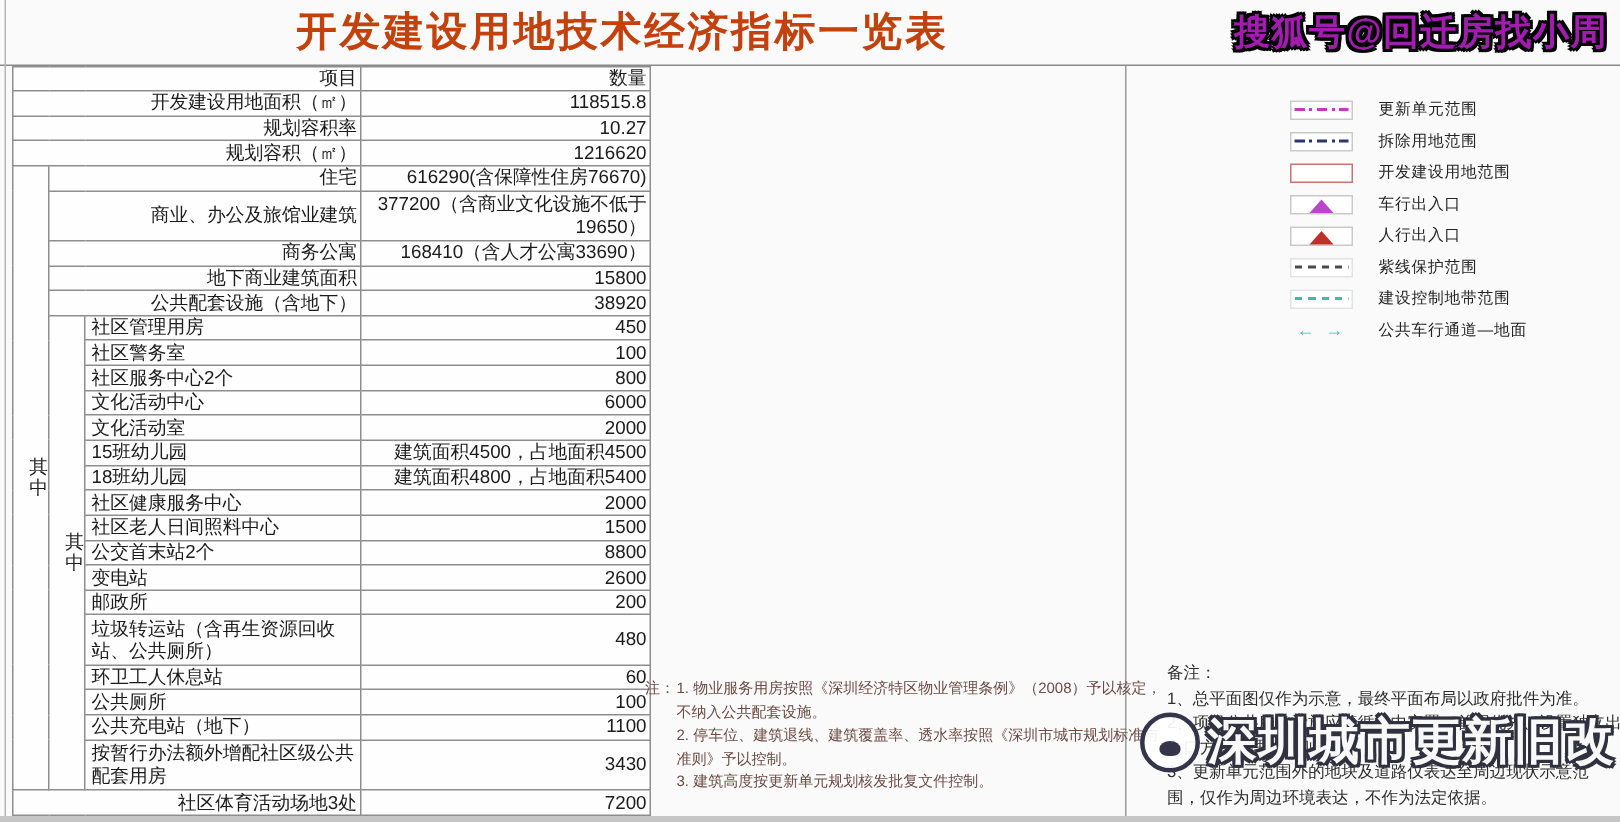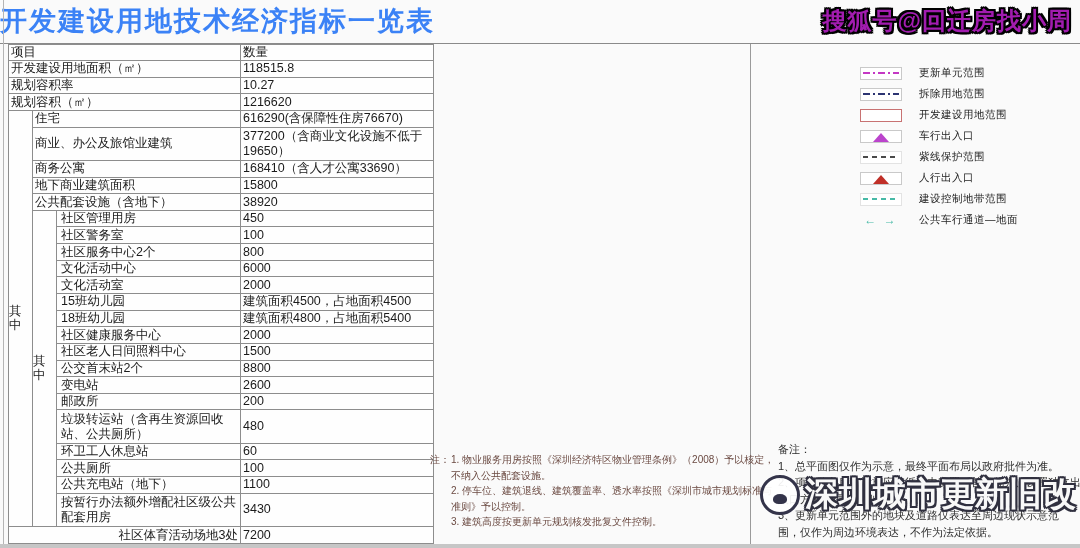--- a/index.html
+++ b/index.html
@@ -1,39 +1,39 @@
 <!DOCTYPE html>
 <html><head>
 <meta charset="utf-8">
 <style>
   * { margin:0; padding:0; box-sizing:border-box; }
   html,body { background:#e8e8e8; }
   body { font-family:"Liberation Sans","DejaVu Sans",sans-serif; }
   .sheet { position:relative; width:1080px; height:548px; background:#fafafa; overflow:hidden; }
 
   
-  .title { position:absolute; left:0; top:3px; width:830px; 
-           font-size:27px; font-weight:bold; letter-spacing:2px; color:#3b82f6; }
+  .title { position:absolute; left:0; top:3px; width:830px; text-align:center;
+           font-size:27px; font-weight:bold; letter-spacing:2px; color:#c2410c; }
   .wm-top { position:absolute; right:8px; top:5px; font-size:24px; font-weight:bold;
             color:#a21caf; letter-spacing:1px; white-space:nowrap; z-index:30;
             text-shadow:-2px -2px 0 #000,2px -2px 0 #000,-2px 2px 0 #000,2px 2px 0 #000,
                         -2px 0 0 #000,2px 0 0 #000,0 -2px 0 #000,0 2px 0 #000; }
 
   
   .hline-title { position:absolute; left:0; top:43px; width:1080px; height:1px; background:#8a8a8a; }
   .vline { position:absolute; top:44px; height:500px; width:1px; background:#9a9a9a; }
   .v1 { left:433px; } .v2 { left:750px; }
   .left-edge { position:absolute; left:3px; top:0; width:1px; height:544px; background:#b5b5b5; }
   .bottom-band { position:absolute; left:0; top:544px; width:1080px; height:4px; background:#c6c6c6; }
 
   
   .table-wrap { position:absolute; left:8px; top:44px; width:425px; height:500px; }
   table { width:100%; height:100%; border-collapse:collapse; table-layout:fixed; background:#fefefe; }
   th,td { border:1px solid #8d8d8d; font-size:12.5px; line-height:1.18; color:#1b1b1b;
-          padding:0 2px; text-align:left; vertical-align:middle; font-weight:normal; }
+          padding:0 2px; text-align:right; vertical-align:middle; font-weight:normal; }
   tr { height:16px; } tr.tall { height:32px; }
   td.qz { padding:0; }
   td.l2 { text-align:left; padding-left:4px; }
   td.indent { text-align:right; padding-left:50px; }
 
   
   .notes-mid { position:absolute; left:430px; top:452px; width:316px; padding-left:21px;
                font-size:10px; line-height:15.5px; color:#6b4a42; z-index:5; }
   .notes-mid .prefix { position:absolute; left:0; top:0; }
   .notes-mid .note-line { white-space:nowrap; }
@@ -230,26 +230,26 @@
       </div>
       <div class="legend-item">
         <div class="legend-icon icon-rect-outline" style="--c: #c87272;"></div>
         <span class="legend-label">开发建设用地范围</span>
       </div>
       <div class="legend-item">
         <div class="legend-icon icon-triangle" style="--c: #bb44cc;"></div>
         <span class="legend-label">车行出入口</span>
       </div>
       <div class="legend-item">
+        <div class="legend-icon icon-triangle" style="--c: #c03028;"></div>
+        <span class="legend-label">人行出入口</span>
+      </div>
+      <div class="legend-item">
         <div class="legend-icon icon-dash" style="--c: #4a4a4a;"></div>
         <span class="legend-label">紫线保护范围</span>
-      </div>
-      <div class="legend-item">
-        <div class="legend-icon icon-triangle" style="--c: #c03028;"></div>
-        <span class="legend-label">人行出入口</span>
       </div>
       <div class="legend-item">
         <div class="legend-icon icon-dash" style="--c: #46b9a6;"></div>
         <span class="legend-label">建设控制地带范围</span>
       </div>
       <div class="legend-item">
         <div class="legend-icon icon-arrows" style="--c: #46b9a6;">← →</div>
         <span class="legend-label">公共车行通道—地面</span>
       </div>
     </div>

